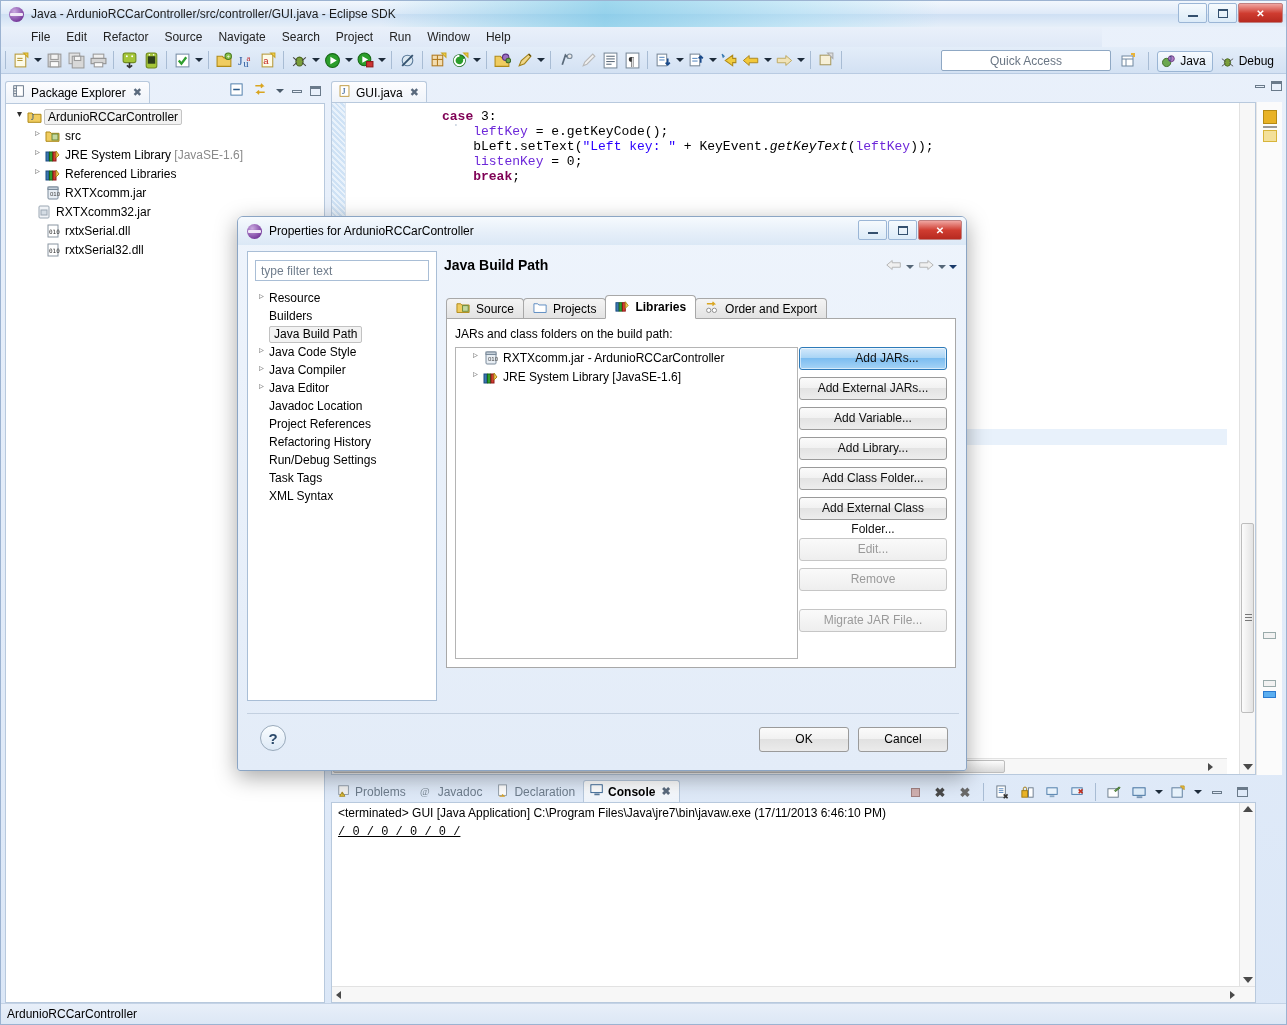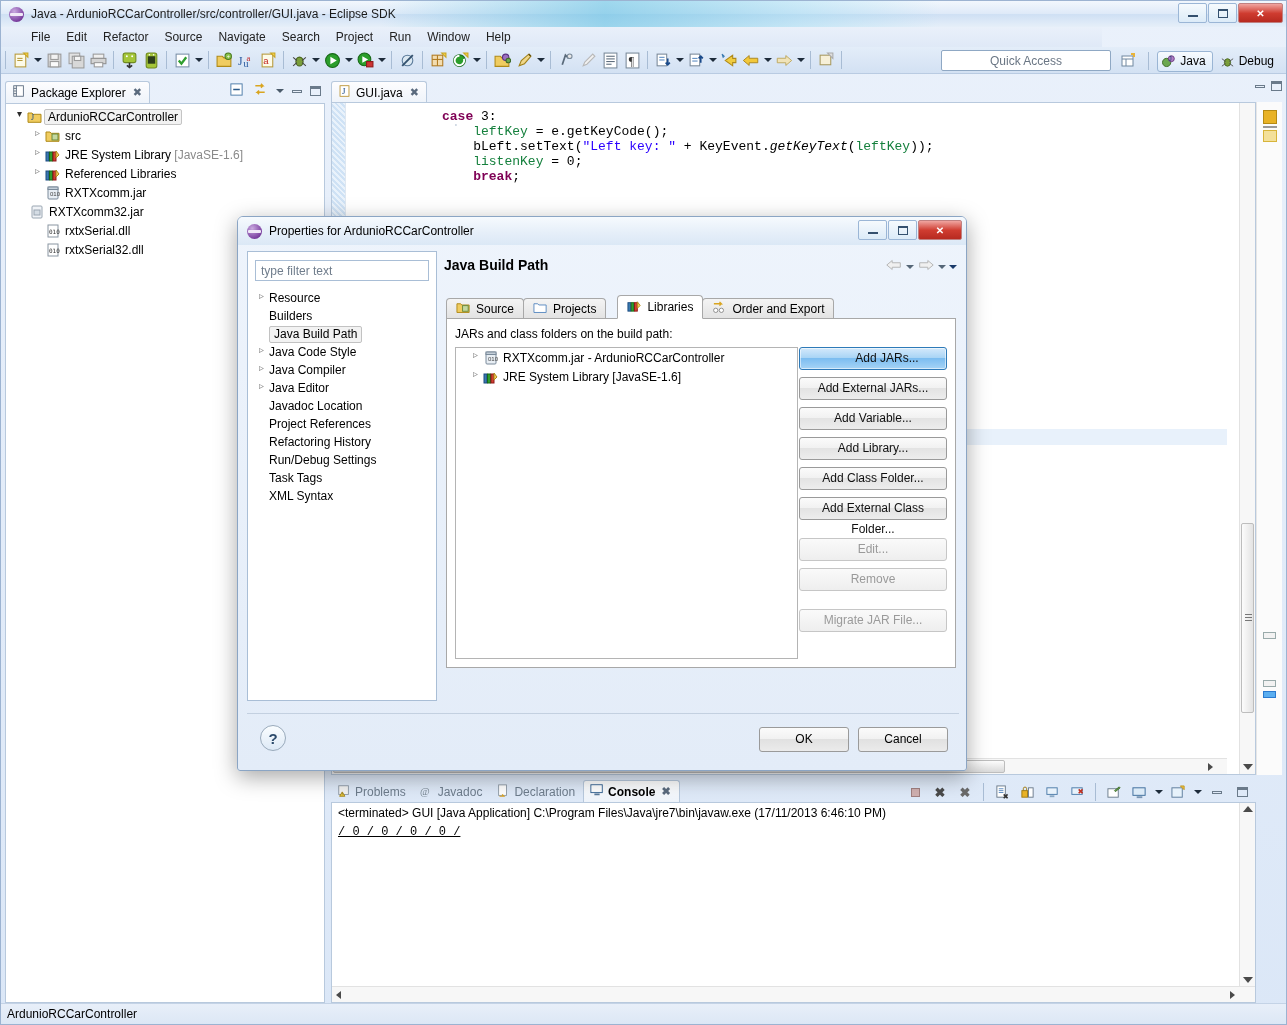--- a/index.html
+++ b/index.html
@@ -172,21 +172,21 @@
   }
   .code {
     position: absolute; left: 110px; top: 6px;
     font-family: "Liberation Mono", "DejaVu Sans Mono", monospace;
     font-size: 13px; line-height: 15px; white-space: pre;
   }
   .kw { color: #7f0055; font-weight: bold; }
   .str { color: #2a00ff; }
   .num { color: #000; }
   .italic { font-style: italic; }
-  .var-blue { color: #15803d; }
+  .var-blue { color: #6d28d9; }
   .highlight-row {
     position: absolute; left: 15px; top: 326px; width: 880px; height: 16px;
     background: #e8f1fb;
   }
   .vscroll {
     position: absolute; right: 0; top: 0; width: 16px; height: 100%;
     background: #f7f7f7; border-left: 1px solid #e2e2e2;
   }
   .vscroll-thumb {
     position: absolute; left: 1px; top: 420px; width: 13px; height: 190px;
@@ -296,22 +296,22 @@
 
   .bp-tabs { position: absolute; left: 3px; top: 44px; display: flex; align-items: flex-end; }
   .bp-tab {
     display: flex; align-items: center; gap: 5px; height: 21px;
     padding: 0 9px; font-size: 12px;
     background: linear-gradient(to bottom, #f4f4f4, #e2e2e2);
     border: 1px solid #a8a8a8; border-bottom: none;
     border-radius: 4px 4px 0 0; margin-right: -1px;
   }
   .bp-tab.active {
-    background: #fff; height: 24px; font-weight: normal;
-    border-bottom: 1px solid #fff; z-index: 3; position: relative; margin-left: 12px;
+    background: #fff; height: 24px; font-weight: bold;
+    border-bottom: 1px solid #fff; z-index: 3; position: relative;
   }
   .bp-content {
     position: absolute; left: 3px; top: 67px; width: 510px; height: 350px;
     background: #fff; border: 1px solid #a8a8a8;
     padding: 8px 8px 0 8px;
   }
   .bp-label { font-size: 12px; margin-bottom: 21px; }
   .jar-list {
     position: absolute; left: 8px; top: 28px; width: 343px; height: 312px;
     border: 1px solid #b4b4b4; background: #fff;
@@ -747,21 +747,21 @@
             </div>
             <div class="tree-row" style="padding-left: 26px;">
               <span class="twisty"></span>
               <span class="ico"><svg width="16" height="16" viewBox="0 0 16 16">
                   <rect x="3" y="2" width="10" height="12" rx="1" fill="#e8eef4" stroke="#7a8a9a"></rect>
                   <rect x="3" y="2" width="10" height="2.5" fill="#c4cfd9" stroke="#7a8a9a"></rect>
                   <text x="5" y="11" font-size="6" fill="#444">010</text>
                 </svg></span>
               <span><span>RXTXcomm.jar</span></span>
             </div>
-            <div class="tree-row" style="padding-left: 10px; text-align: right;">
+            <div class="tree-row" style="padding-left: 17px; text-align: right;">
               <span class="twisty"></span>
               <span class="ico"><svg width="16" height="16" viewBox="0 0 16 16">
                   <rect x="3" y="2" width="10" height="12" rx="1" fill="#f0f3f7" stroke="#9aa6b2"></rect>
                   <rect x="5" y="6" width="6" height="5" fill="#d4dce4" stroke="#9aa6b2"></rect>
                 </svg></span>
               <span><span>RXTXcomm32.jar</span></span>
             </div>
             <div class="tree-row" style="padding-left: 26px;">
               <span class="twisty"></span>
               <span class="ico"><svg width="16" height="16" viewBox="0 0 16 16">

